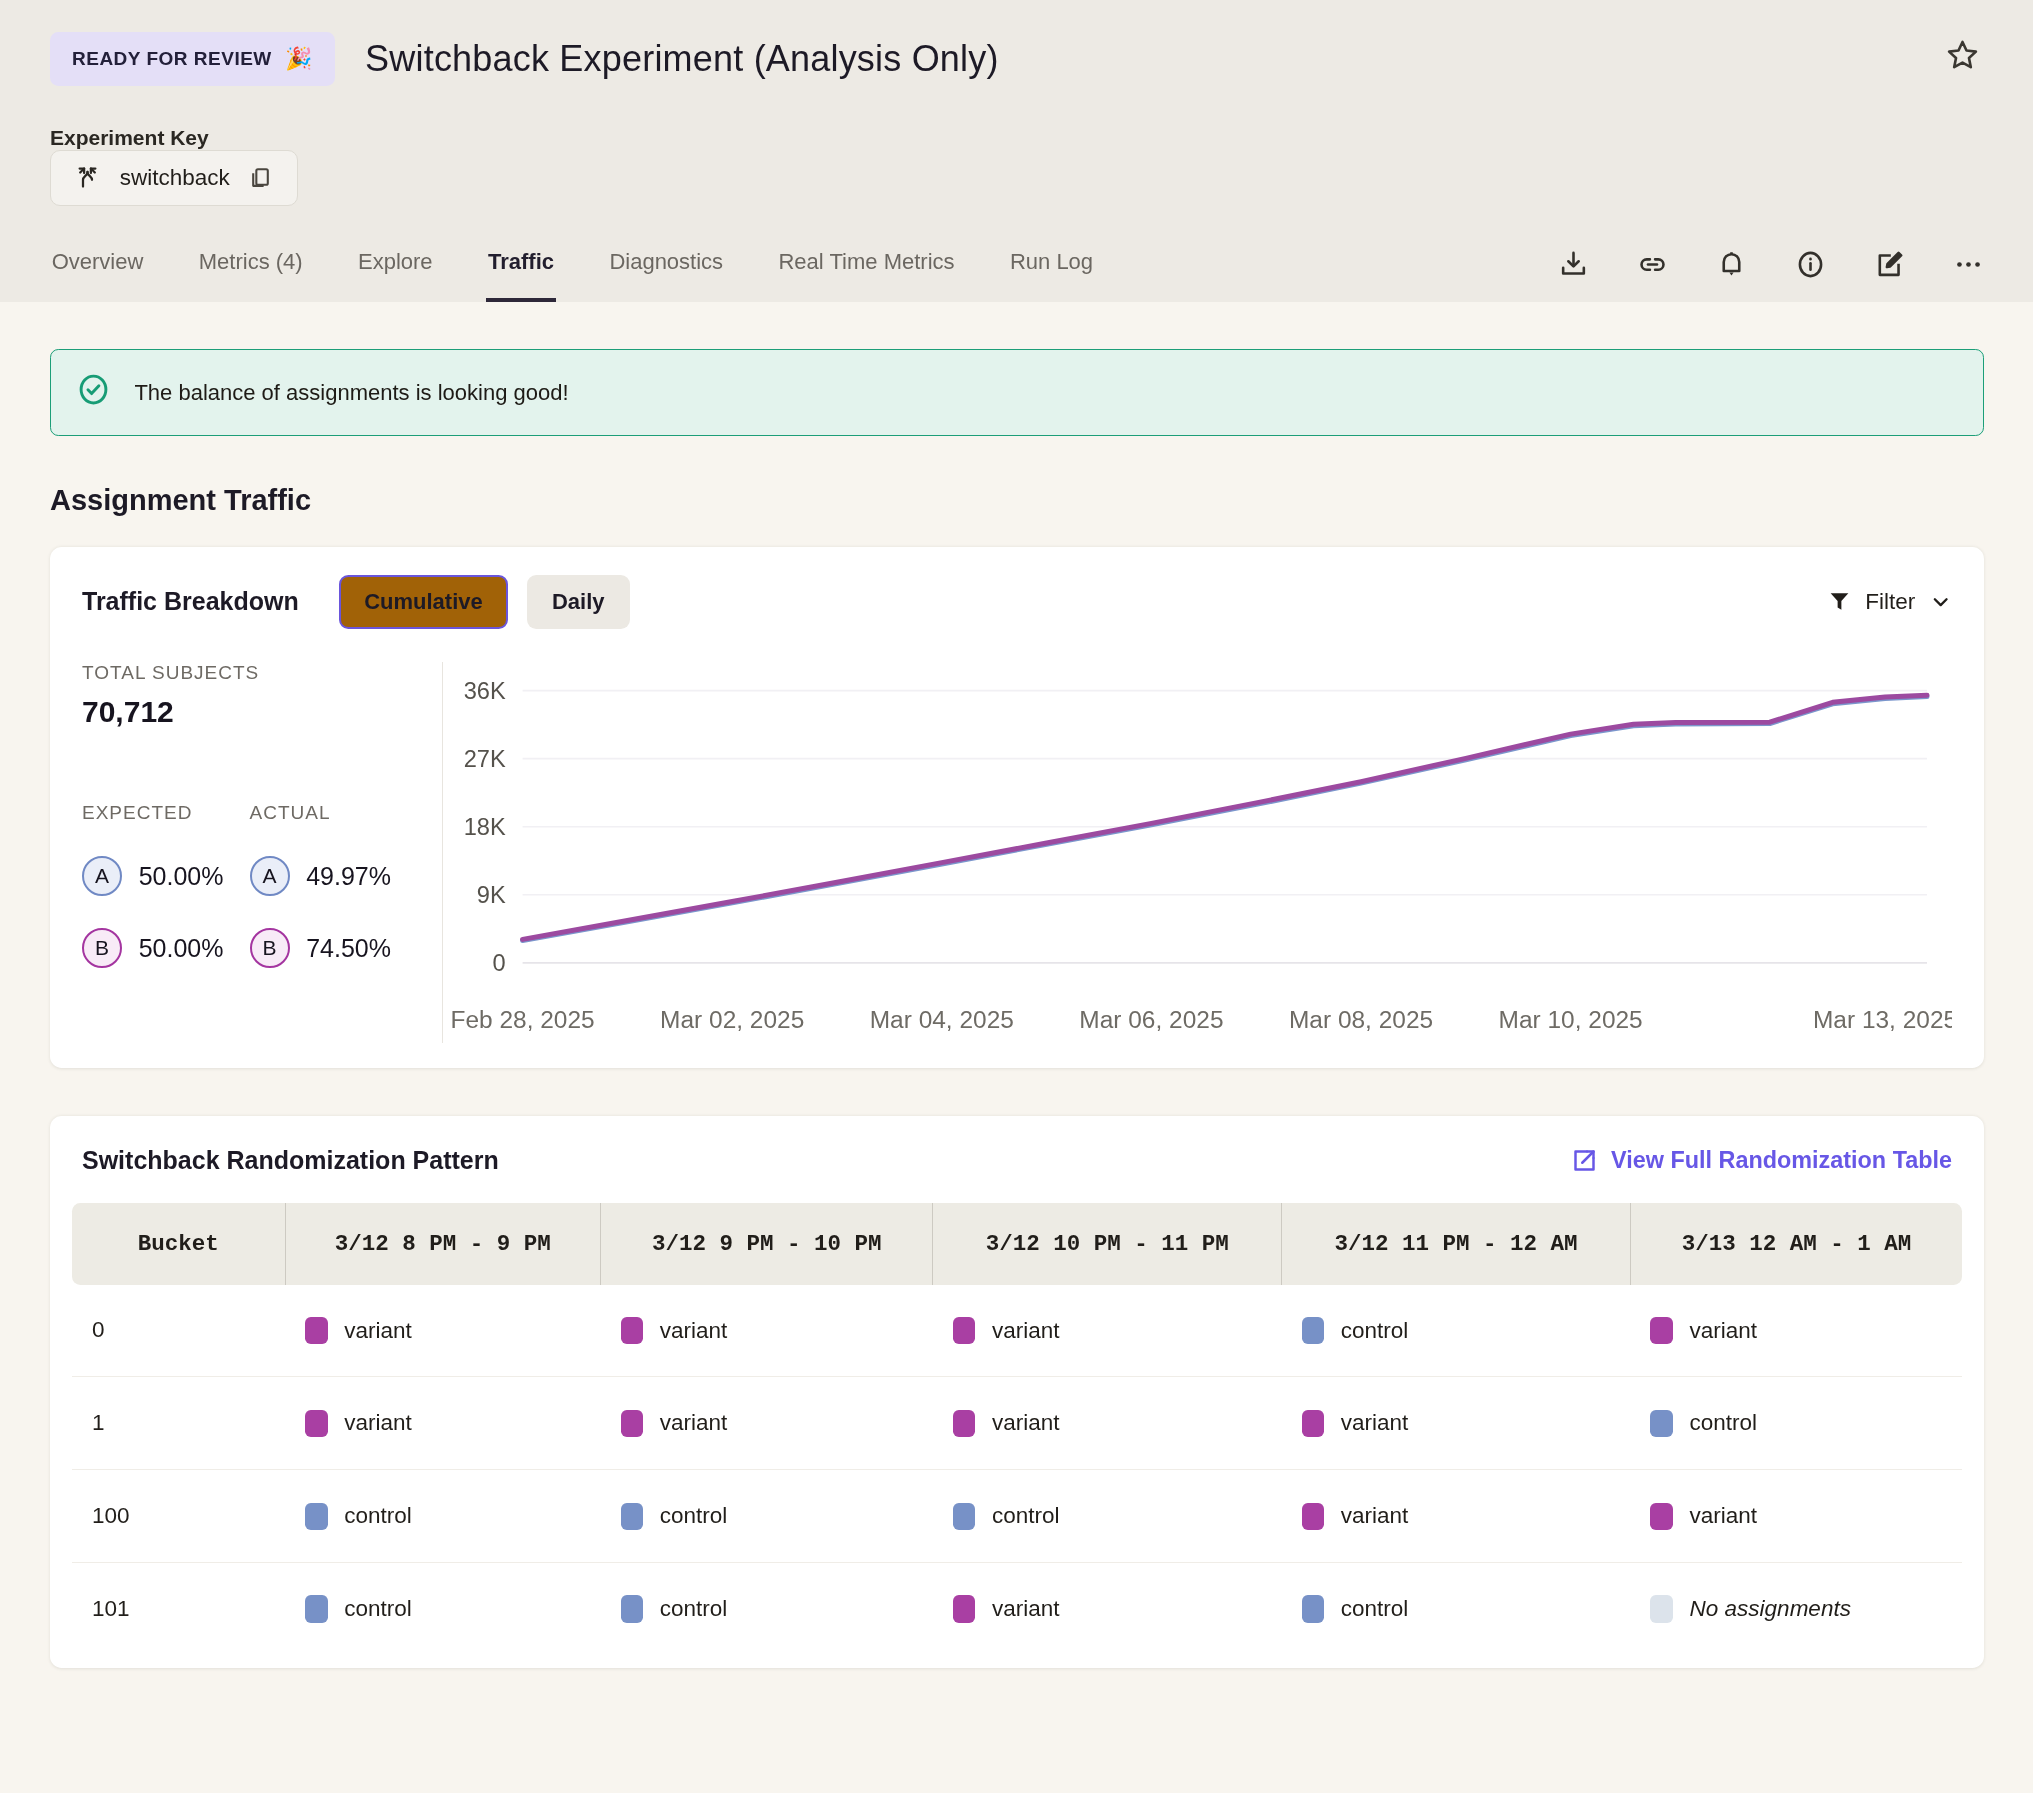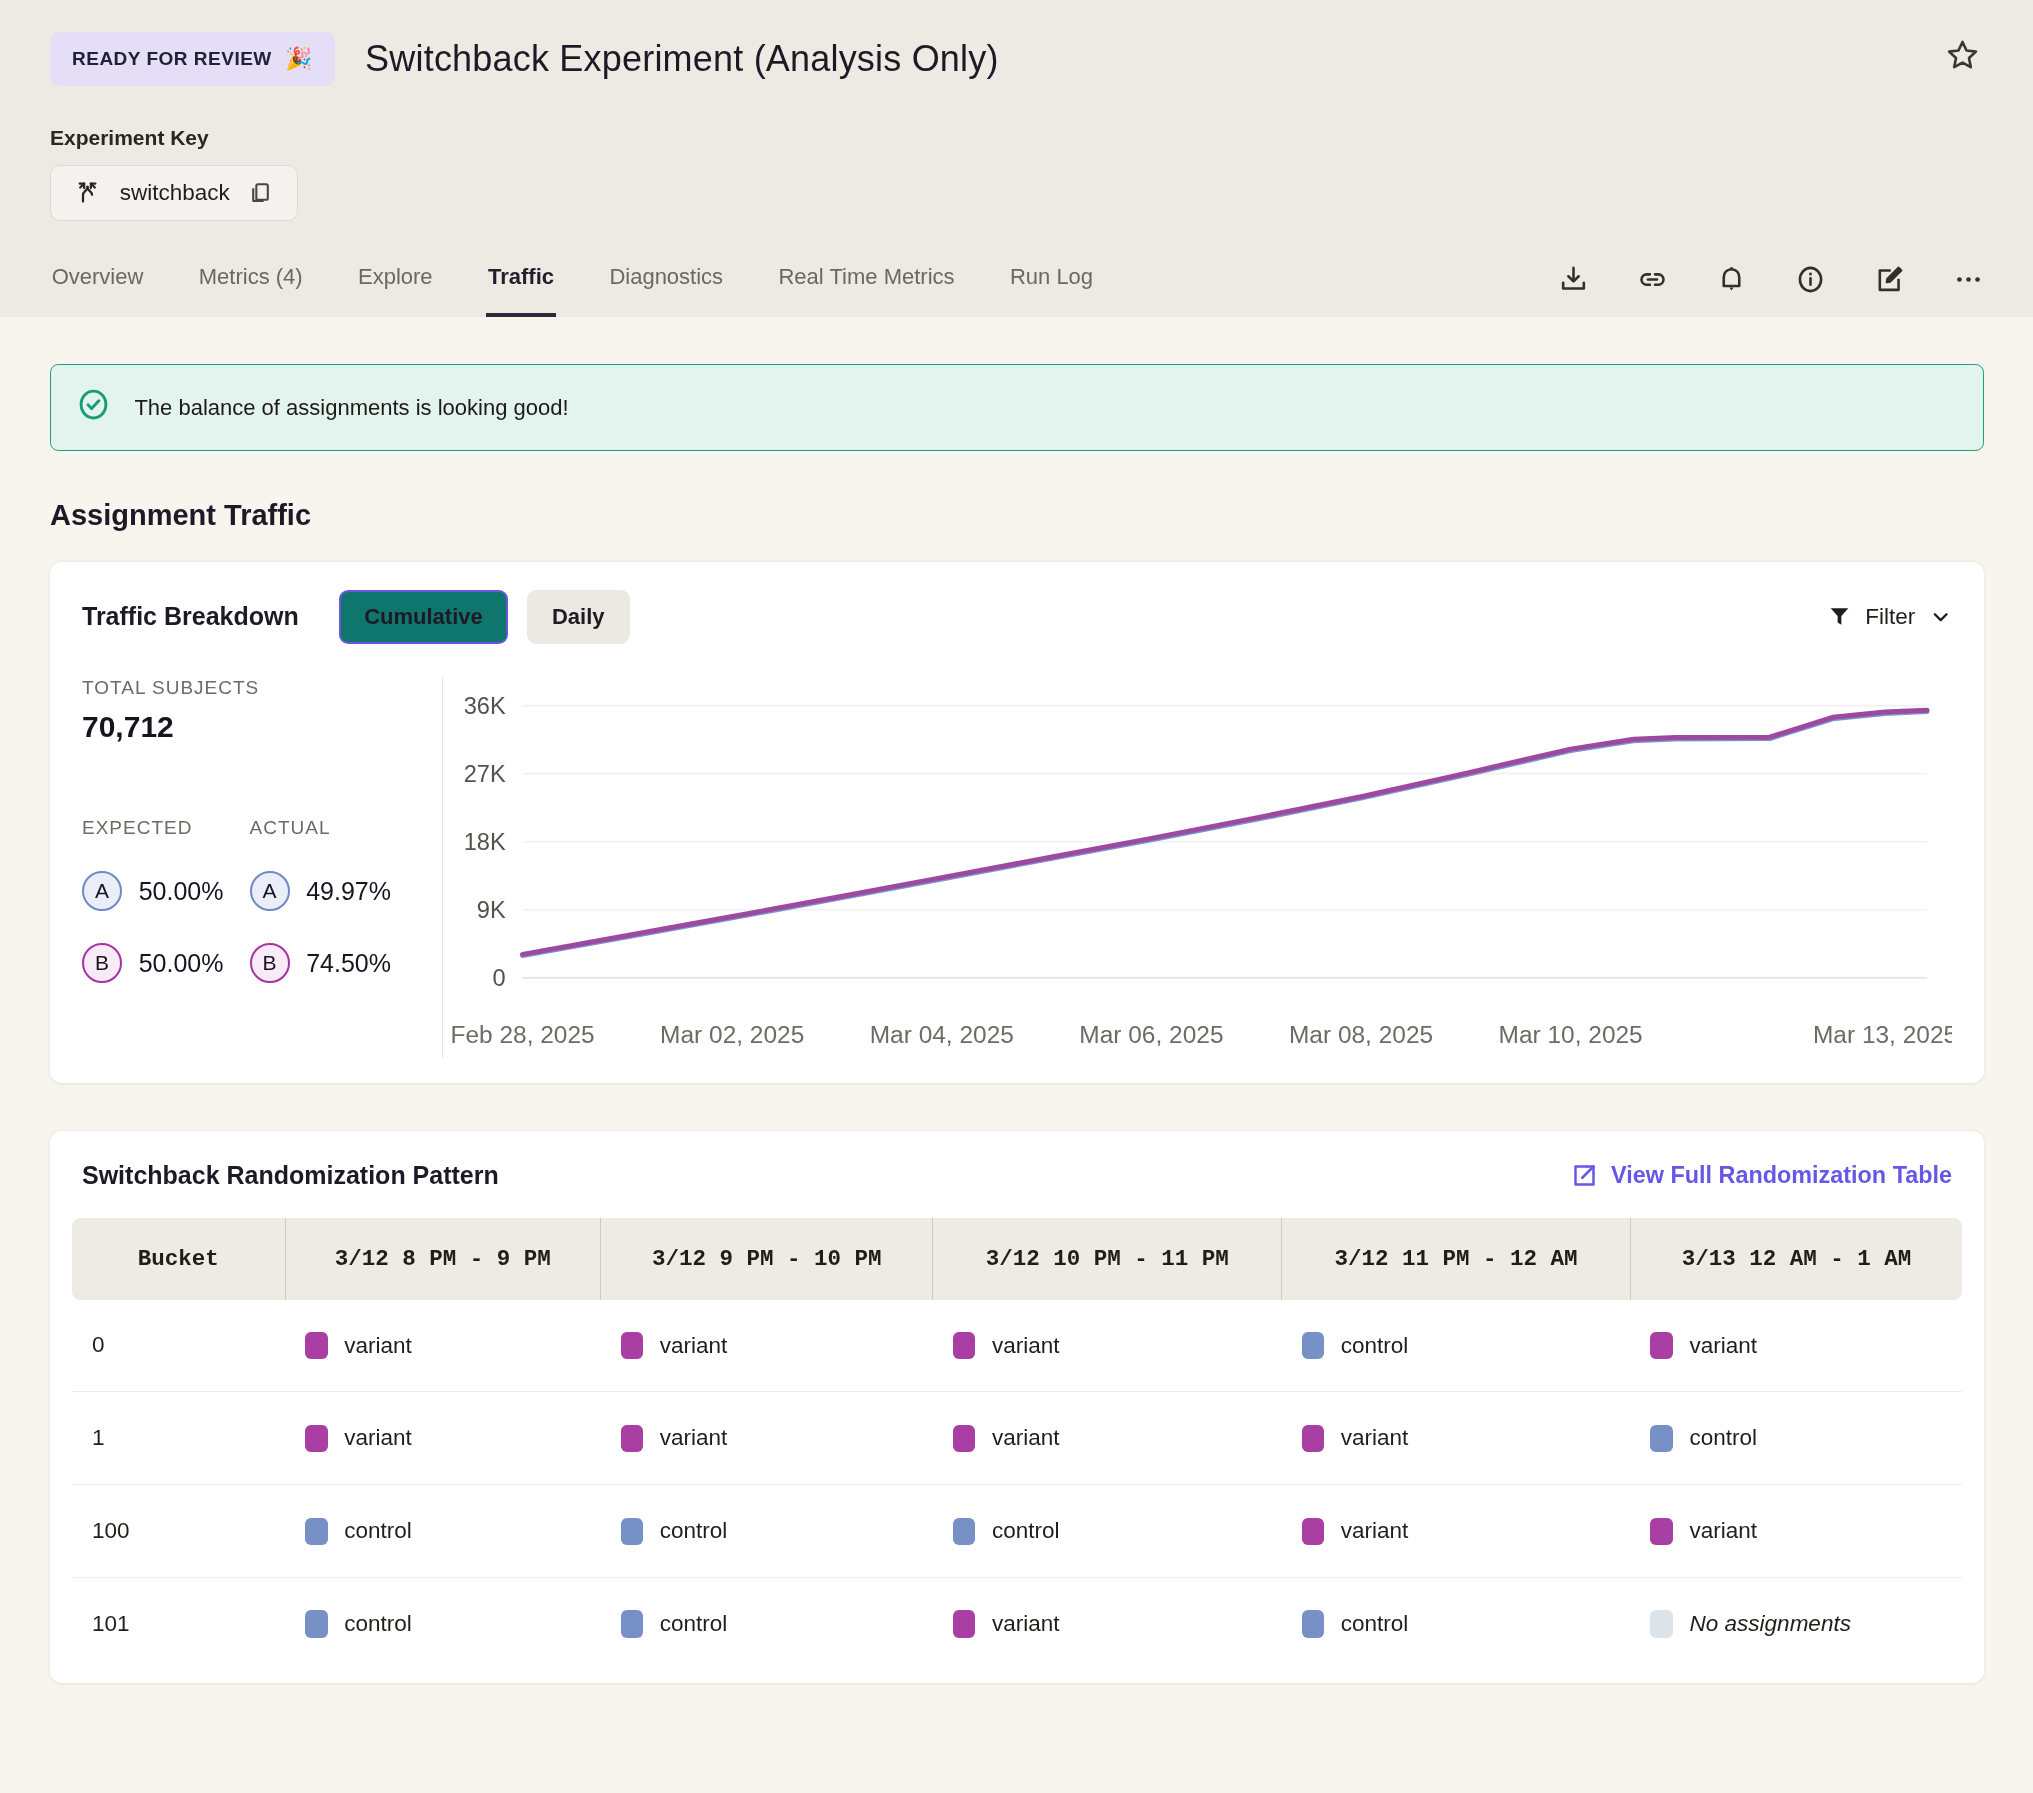--- a/index.html
+++ b/index.html
@@ -20,21 +20,21 @@
     font-size:19px; font-weight:bold; letter-spacing:0.5px;
     padding:14px 22px; border-radius:8.3px; white-space:nowrap;
   }
   .badge-emoji { font-size:22px; }
   h1.page-title { font-size:36px; font-weight:500; color:#1D1A26; margin-left:30px; letter-spacing:0.2px; }
   .star-btn { position:absolute; right:3.3px; top:5px; background:none; border:none; cursor:pointer; }
   .star-btn svg { width:37px; height:37px; }
 
   .exp-key-label { margin-top:40px; font-size:21px; font-weight:bold; color:#2A2722; }
   .key-chip {
-    margin-top:15px; display:inline-flex; align-items:center; gap:18.4px;
+    display:inline-flex; align-items:center; gap:18.4px;
     background:rgba(255,255,255,0.38); border:1.7px solid #DEDBD3; border-radius:10px;
     padding:13.4px 23.4px; cursor:pointer;
   }
   .key-chip .key-text { font-size:22.5px; color:#211E1A; }
   .key-chip svg { display:block; }
 
   .tabs-row { margin-top:43px; display:flex; align-items:flex-end; justify-content:space-between; }
   .tabs { display:flex; gap:52px; }
   .tab {
     background:none; border:none; cursor:pointer;
@@ -66,21 +66,21 @@
 
   .tcard-head { display:flex; align-items:center; }
   .tcard-title { font-size:25px; font-weight:bold; color:#1D1A26;text-align:center; }
   .toggle-group { display:flex; gap:18.4px; margin-left:40px; }
   .toggle-btn {
     font-family:"Liberation Sans", sans-serif;
     font-size:22px; font-weight:600; color:#1D1A26;
     background:#ECE9E3; border:2.5px solid transparent; border-radius:9.2px;
     padding:11.7px 23.4px; cursor:pointer;
   }
-  .toggle-btn.selected { background:#0f766e; border-color:#6A55DC; }
+  .toggle-btn.selected { background:#a16207; border-color:#6A55DC; }
   .filter-btn {
     margin-left:auto; display:flex; align-items:center; gap:13.4px;
     background:none; border:none; cursor:pointer;
     font-family:"Liberation Sans", sans-serif; font-size:22.5px; color:#211E1A;
   }
   .filter-btn svg { display:block; }
 
   .tcard-body { display:flex; margin-top:33px; }
   .stats-col { width:361px; flex:0 0 auto; padding-right:25px; border-right:1.7px solid #E8E5DF; }
   .stat-label { font-size:19px; color:#6E6A64; letter-spacing:1px; }

